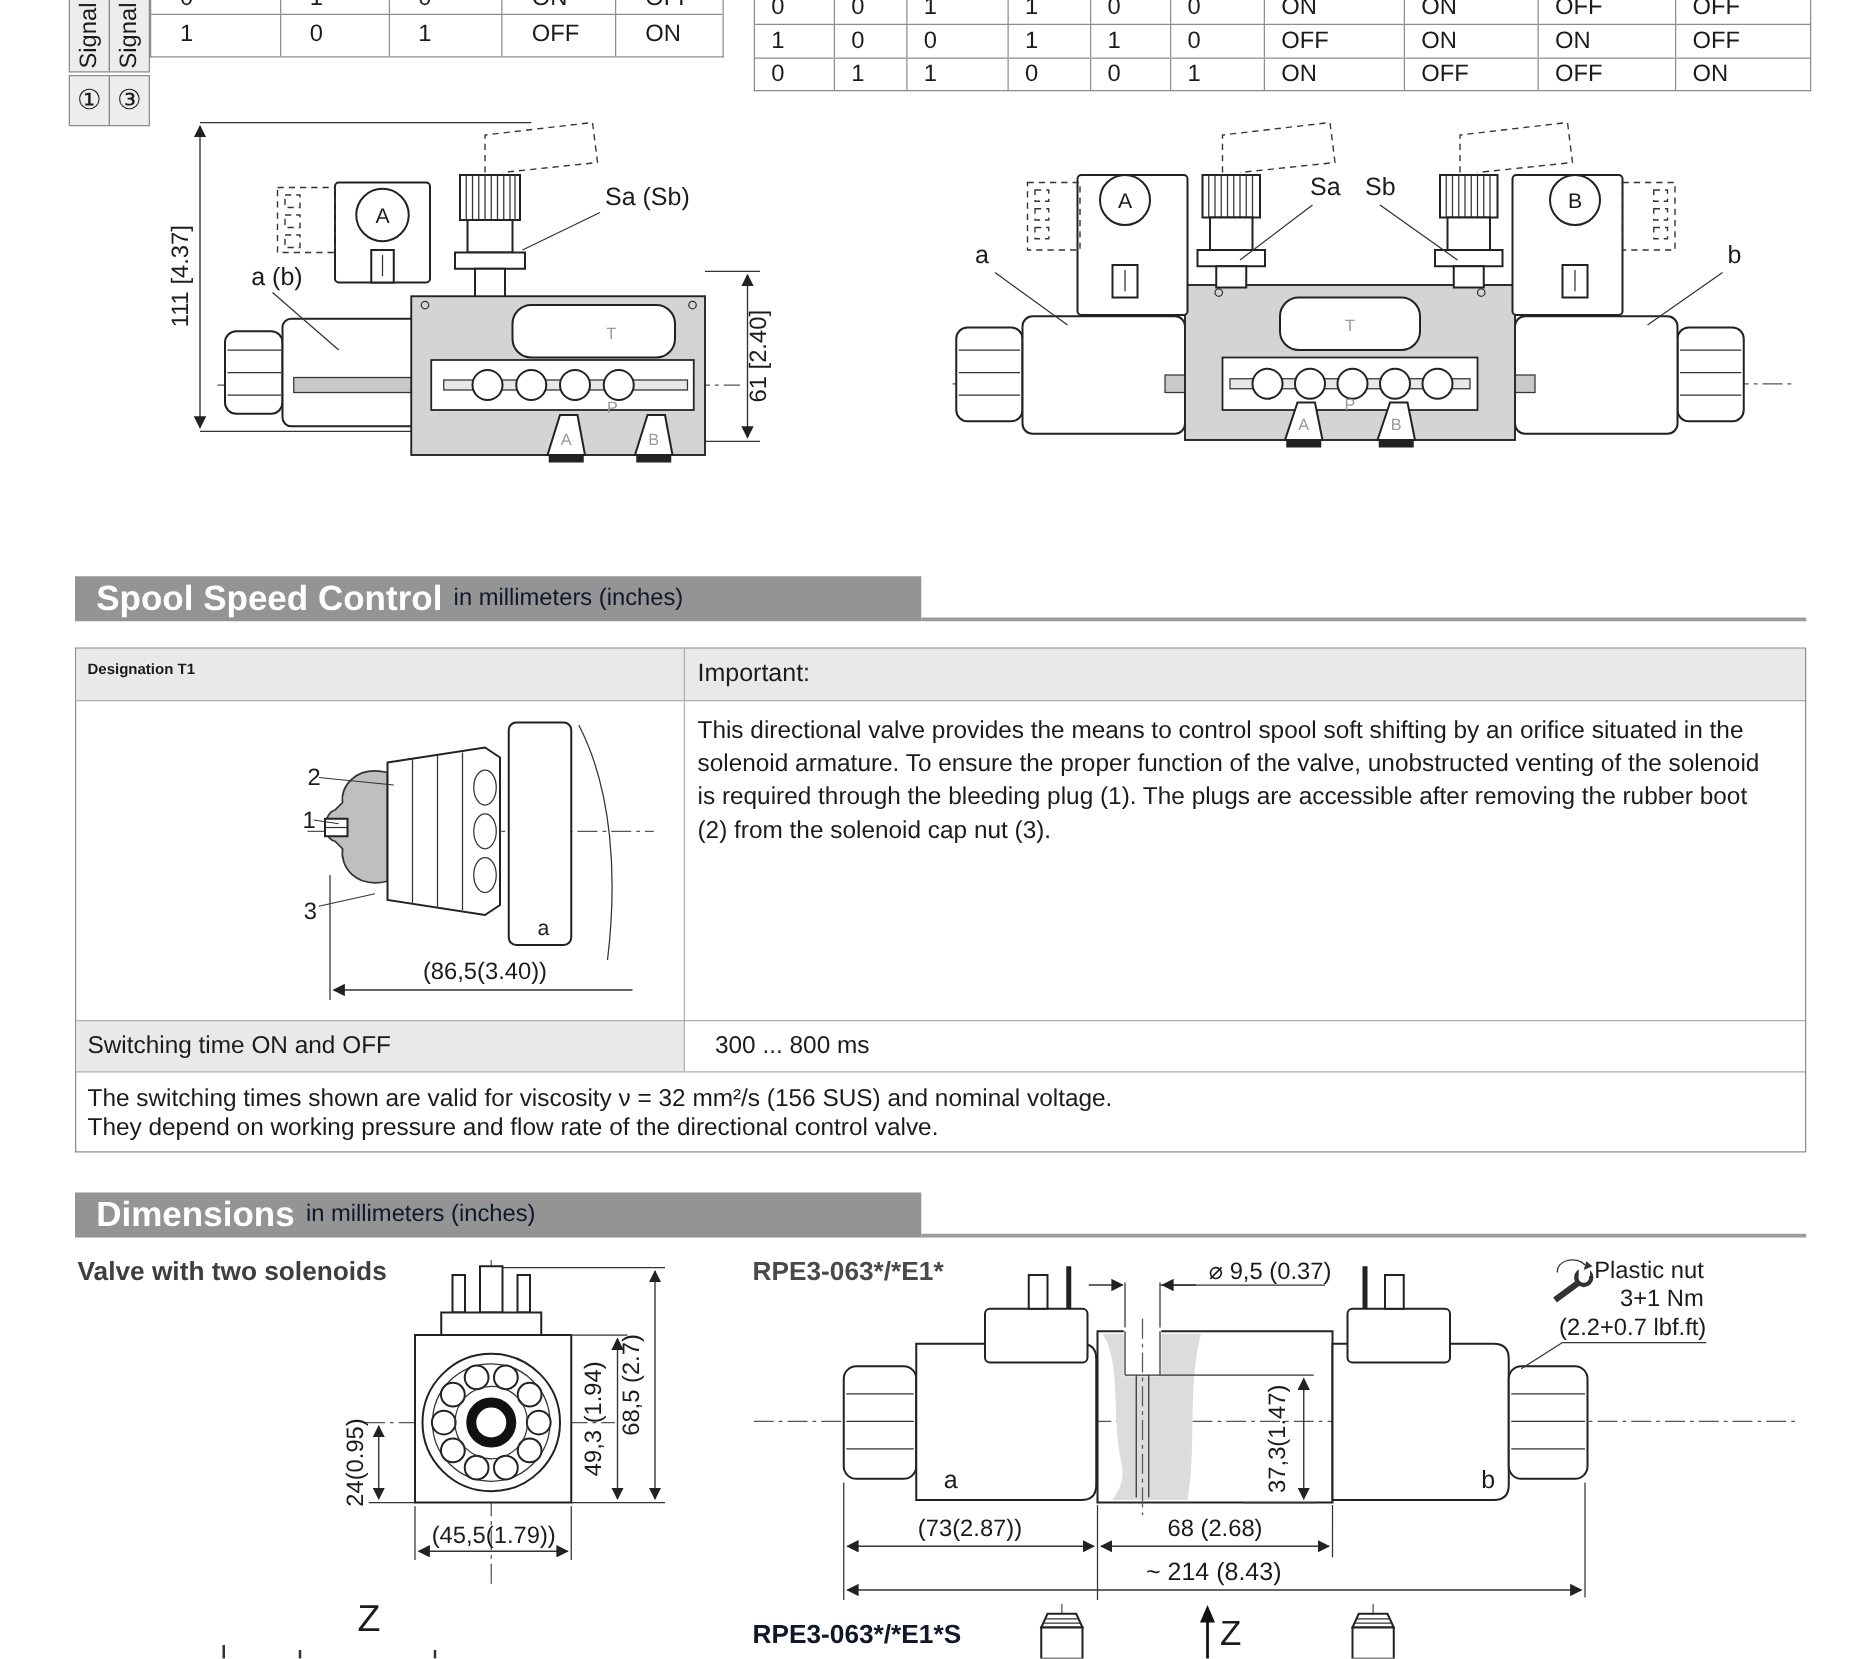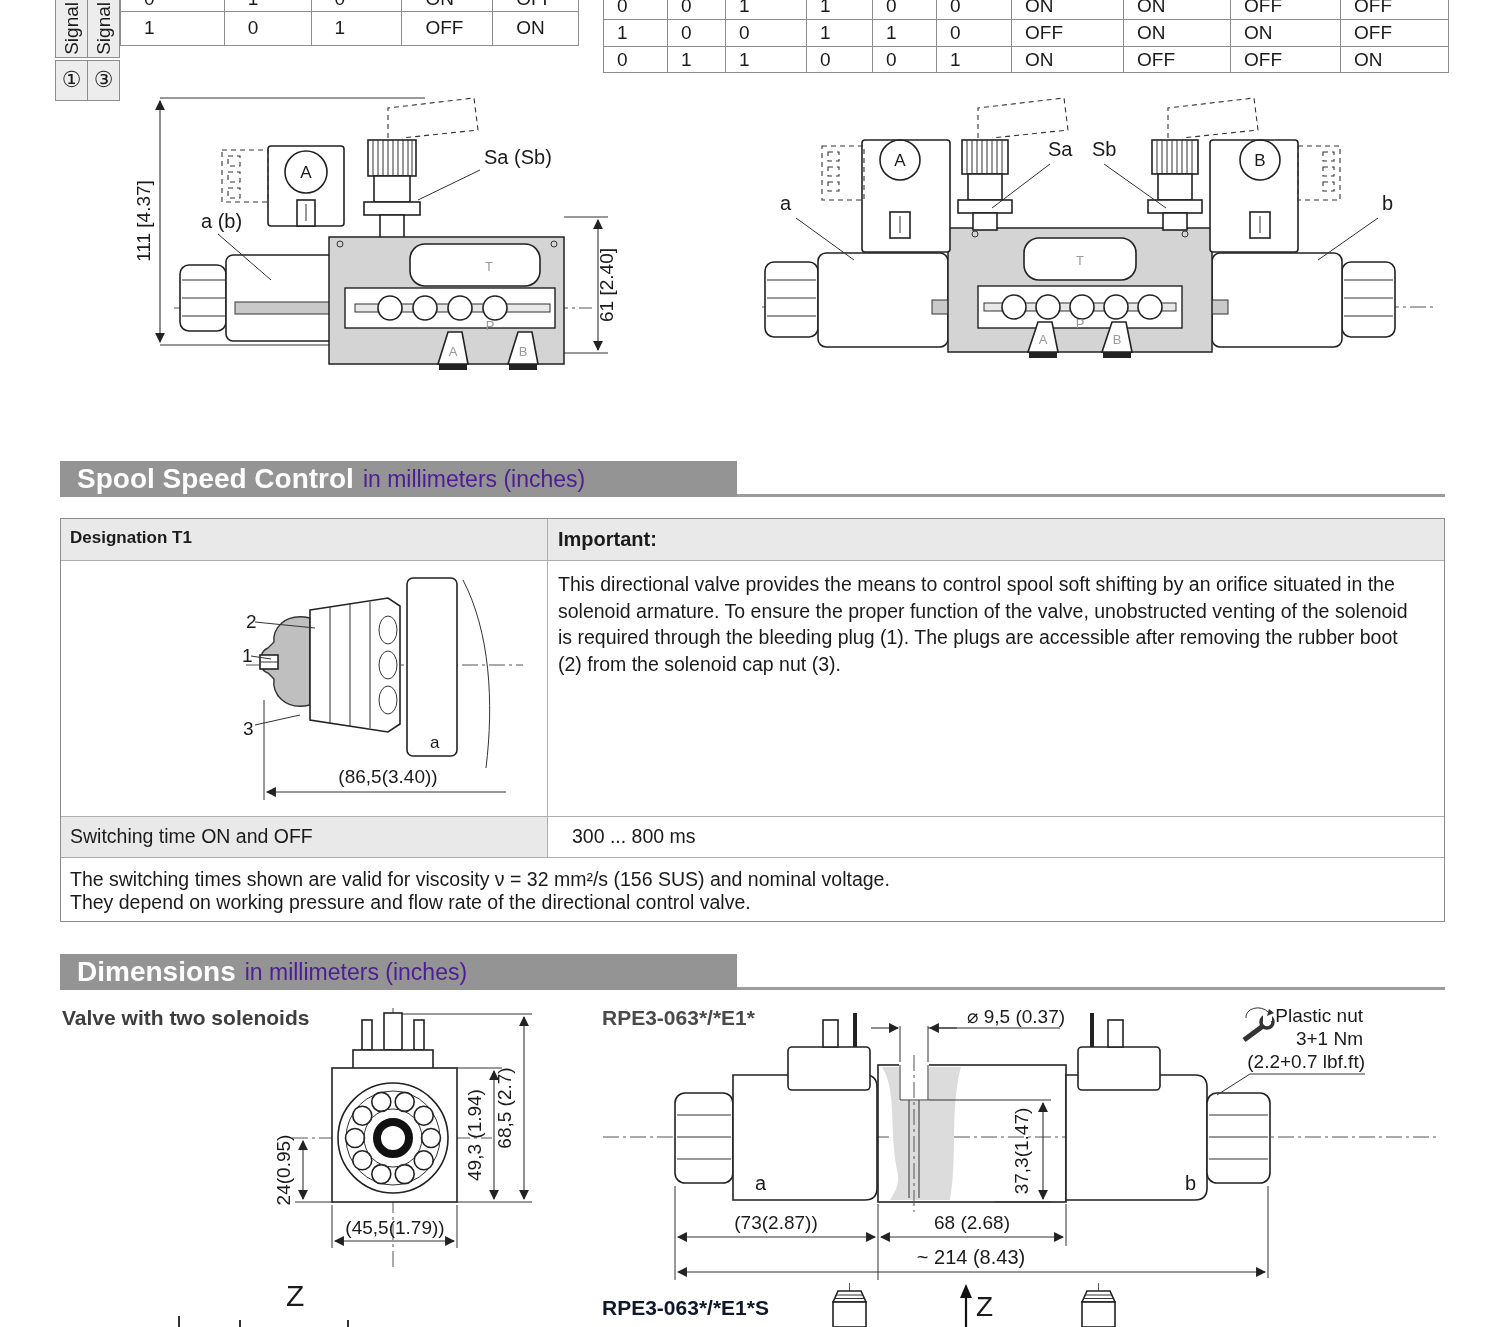--- a/index.html
+++ b/index.html
@@ -29,29 +29,29 @@
   .rt .tc{padding-left:13px}
   .rt .rcut{height:19px;border-bottom:1px solid #8d8d8d}
   .rt .rcut .tc span{display:block;line-height:25px;margin-top:-7px}
   .rt .rmid{height:26px;border-bottom:1px solid #8d8d8d}
   .rt .rlast{height:25px}
   .rt .rmid .tc,.rt .rlast .tc{line-height:25px}
   
   .banner{position:absolute;left:60px;width:677px;height:36px;background:#949494;color:#fff;
           display:flex;align-items:center;padding-left:17px;box-sizing:border-box;gap:9px}
   .banner b{font-size:28px}
-  .banner span{font-size:23px;color:#4c1d95}
+  .banner span{font-size:19px;color:#0f172a}
   .bext{position:absolute;height:3px;background:#9c9c9c}
   
   .mt{position:absolute;left:60px;top:518px;width:1385px;height:404px;border:1px solid #8d8d8d;box-sizing:border-box}
   .mt>div{position:absolute;box-sizing:border-box}
   .mh1{left:0;top:0;width:487px;height:42px;background:#e9e9e9;border-right:1px solid #aeaeae;border-bottom:1px solid #aeaeae;
-       font-weight:bold;font-size:17px;padding:9px 0 16px 9px}
+       font-weight:bold;font-size:12px;padding:9px 0 16px 9px}
   .mh2{left:487px;top:0;right:0;height:42px;background:#e9e9e9;border-bottom:1px solid #aeaeae;
-       font-weight:bold;font-size:20px;padding:9px 0 0 10px}
+       font-weight:normal;font-size:20px;padding:9px 0 0 10px}
   .mb1{left:0;top:42px;width:487px;height:255px;border-right:1px solid #aeaeae}
   .mb2{left:487px;top:42px;right:0;height:255px;font-size:19.5px;line-height:26.5px;padding:10px 28px 0 10px}
   .ms1{left:0;top:297px;width:487px;height:41px;background:#e9e9e9;border-right:1px solid #aeaeae;border-top:1px solid #aeaeae;
        font-size:19.5px;line-height:39px;padding-left:9px}
   .ms2{left:487px;top:297px;right:0;height:41px;border-top:1px solid #aeaeae;font-size:19.5px;line-height:39px;padding-left:24px}
   .mn{left:0;top:338px;right:0;bottom:0;border-top:1px solid #aeaeae;font-size:19.5px;line-height:23px;padding:10px 0 0 9px}
   .hb{position:absolute;font-weight:bold;font-size:21px;color:#3e3e3e;white-space:nowrap}
   .zlab{position:absolute;font-size:30px;color:#1b1b1b}
   .tick{position:absolute;background:#333}
   

